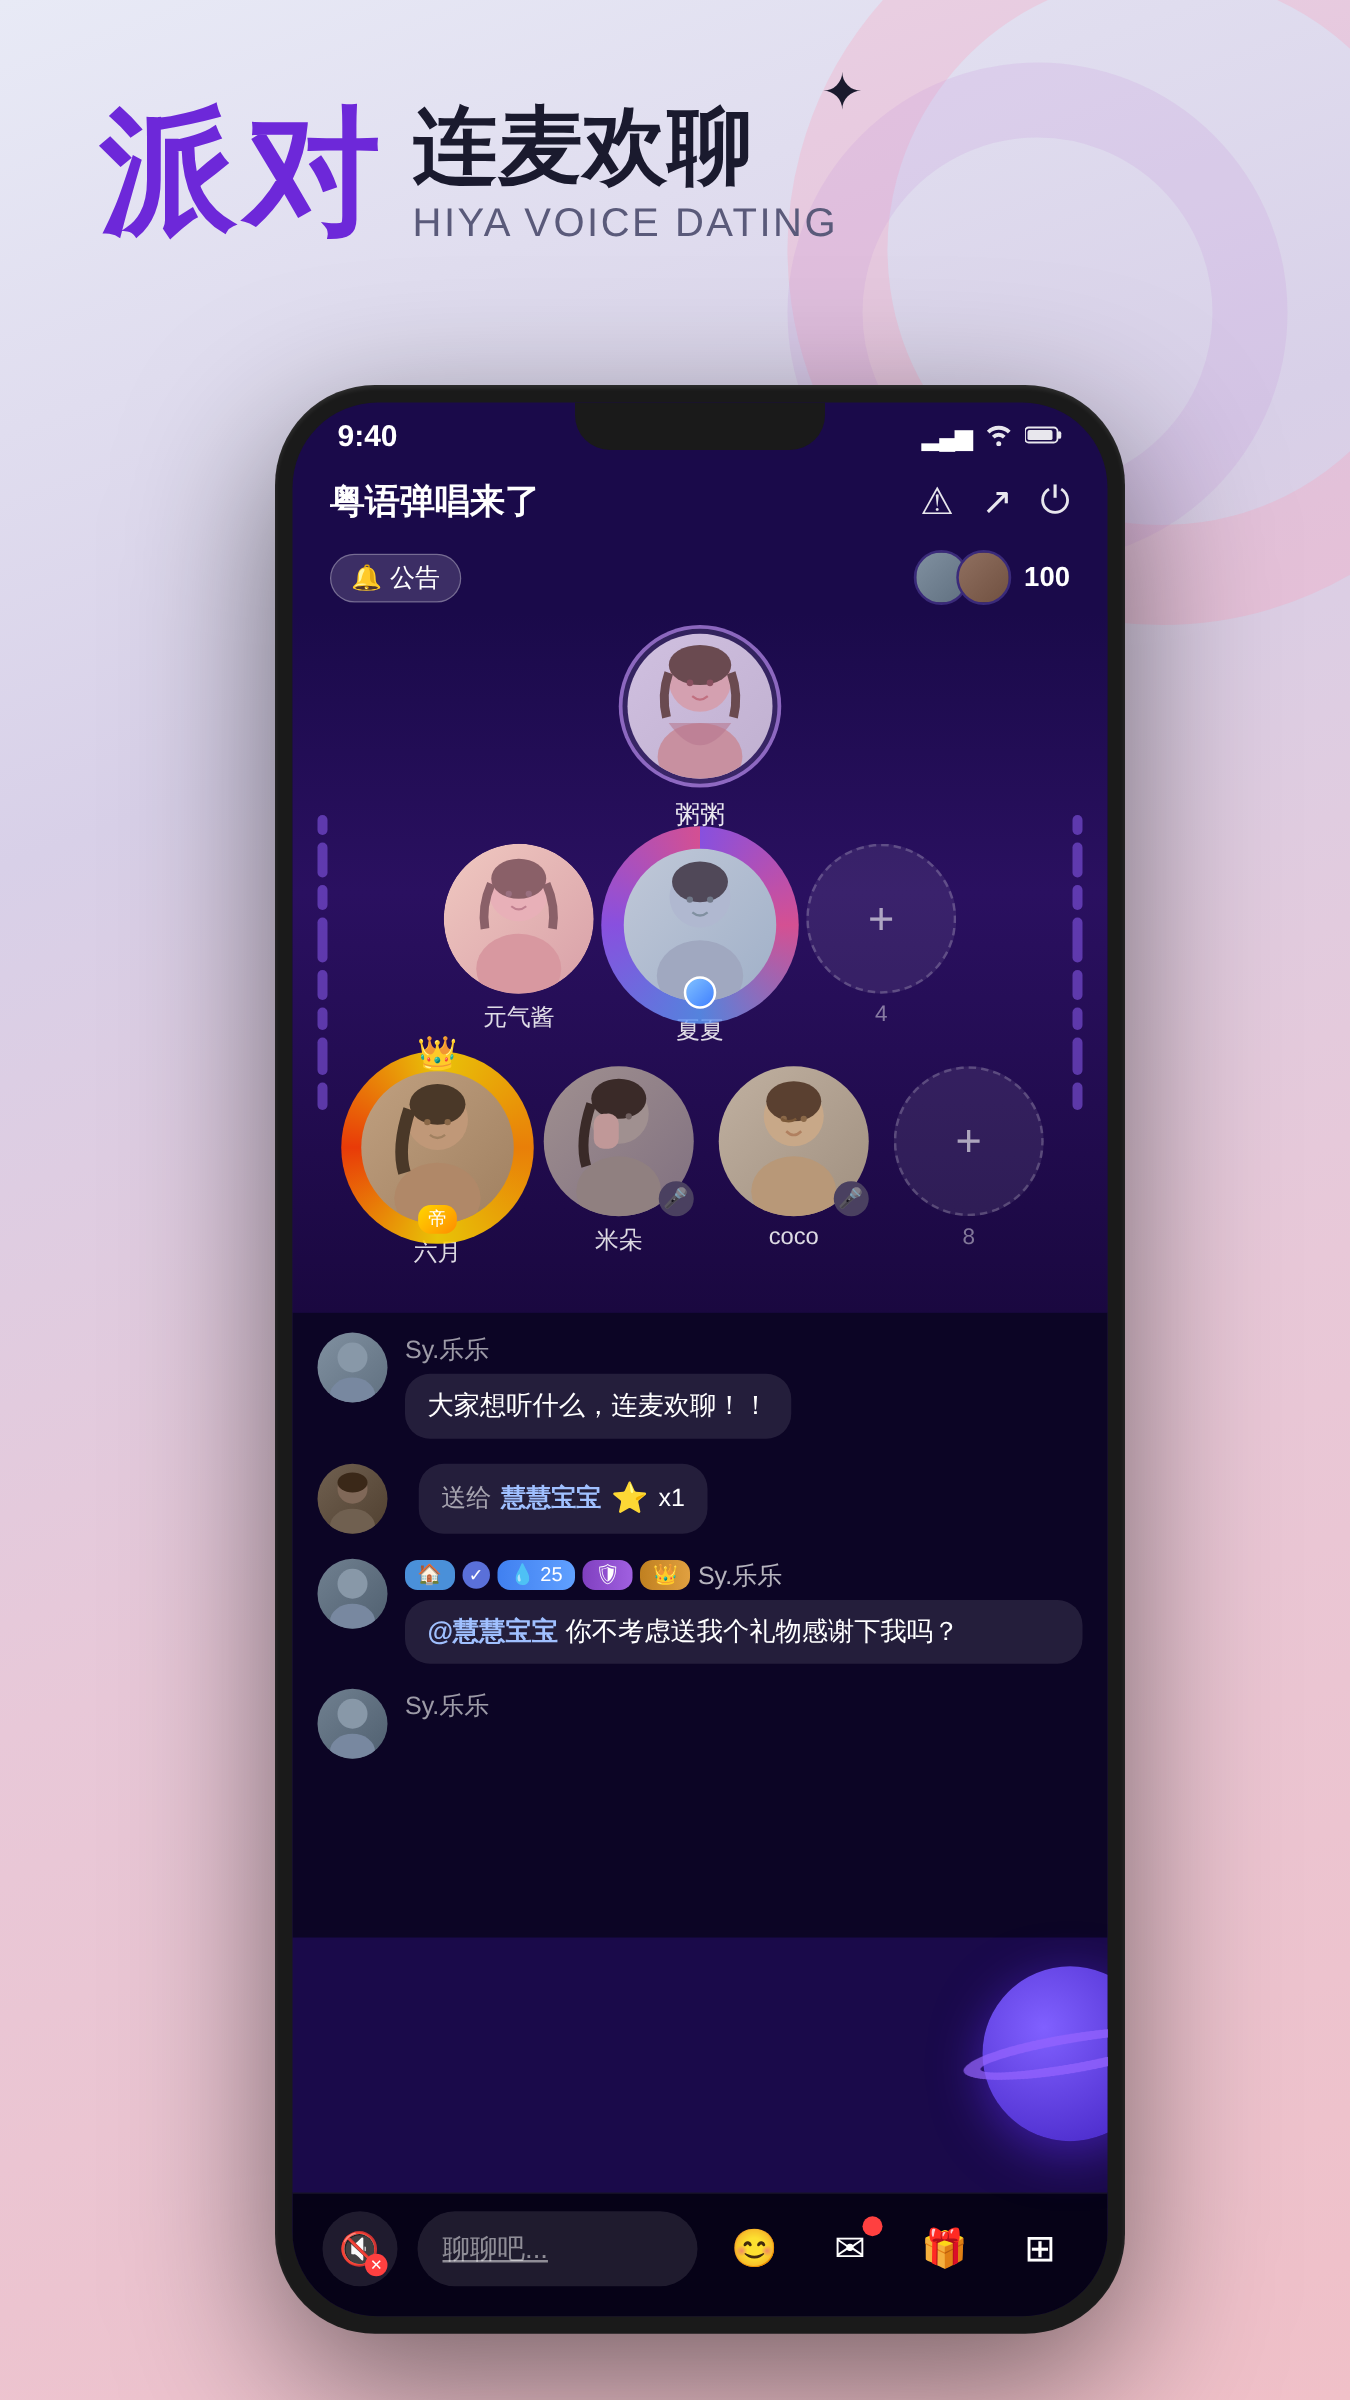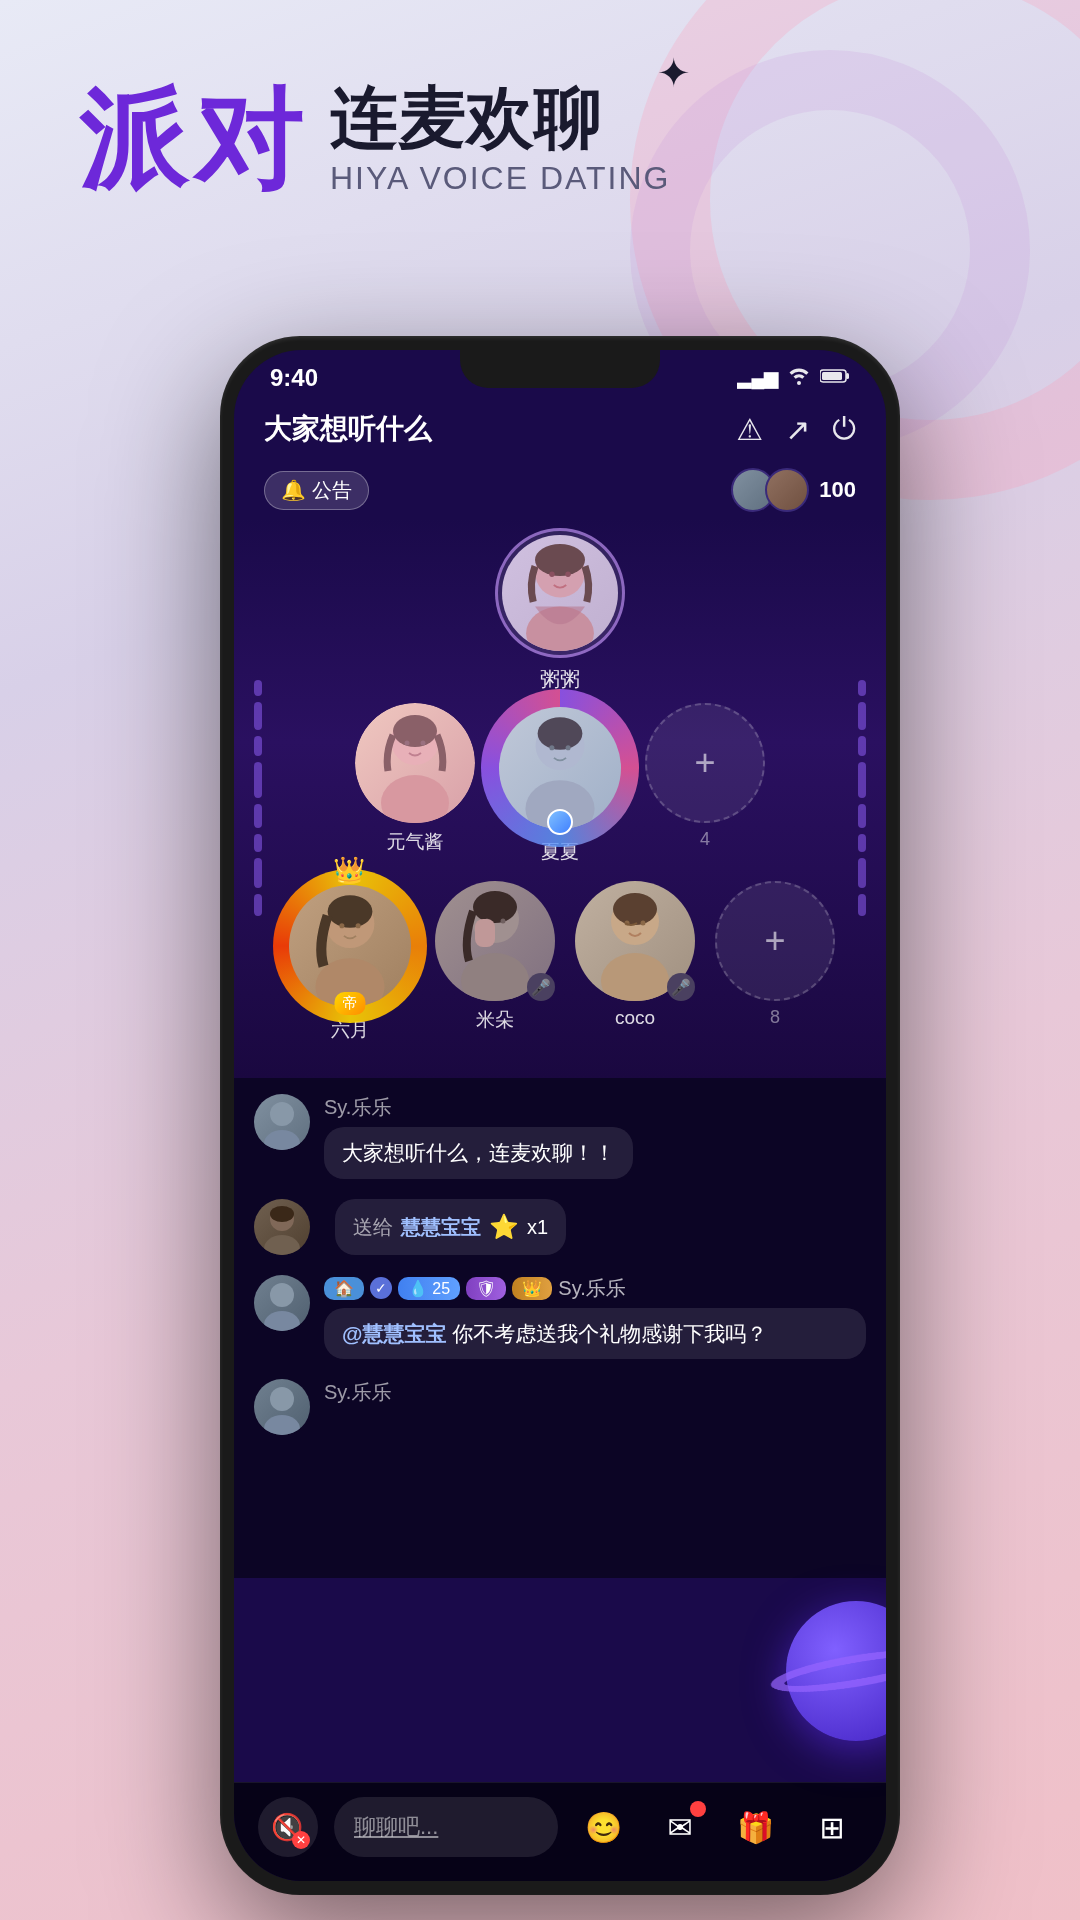--- a/index.html
+++ b/index.html
@@ -76,21 +76,21 @@
       font-size: 32px;
       font-weight: 500;
       color: #5a5a7a;
       letter-spacing: 2px;
       margin-top: 5px;
     }
 
     
     .phone-container {
       position: absolute;
-      top: 336px;
+      top: 308px;
       left: 50%;
       transform: translateX(-50%);
       width: 720px;
       height: 1559px;
       padding-left: 40px;
     }
     .phone-outer {
       width: 100%;
       height: 100%;
       background: #1a1a1a;
@@ -513,21 +513,21 @@
             <svg width="30" height="16" viewBox="0 0 30 16" fill="white" opacity="0.9">
               <rect x="0" y="2" width="26" height="12" rx="3" fill="none" stroke="white" stroke-width="1.5"></rect>
               <rect x="26" y="5" width="3" height="6" rx="1.5" fill="white"></rect>
               <rect x="2" y="4" width="20" height="8" rx="1.5" fill="white"></rect>
             </svg>
           </span>
         </div>
       </div>
 
       <div class="app-header">
-        <span class="room-title">大家想听什么</span>
+        <span class="room-title">粤语弹唱来了</span>
         <div class="header-icons">
           <span class="header-icon">⚠</span>
           <span class="header-icon">↗</span>
           <span class="header-icon">⏻</span>
         </div>
       </div>
 
       <div class="announcement-bar">
         <div class="announce-badge">
           <span>🔔</span>

